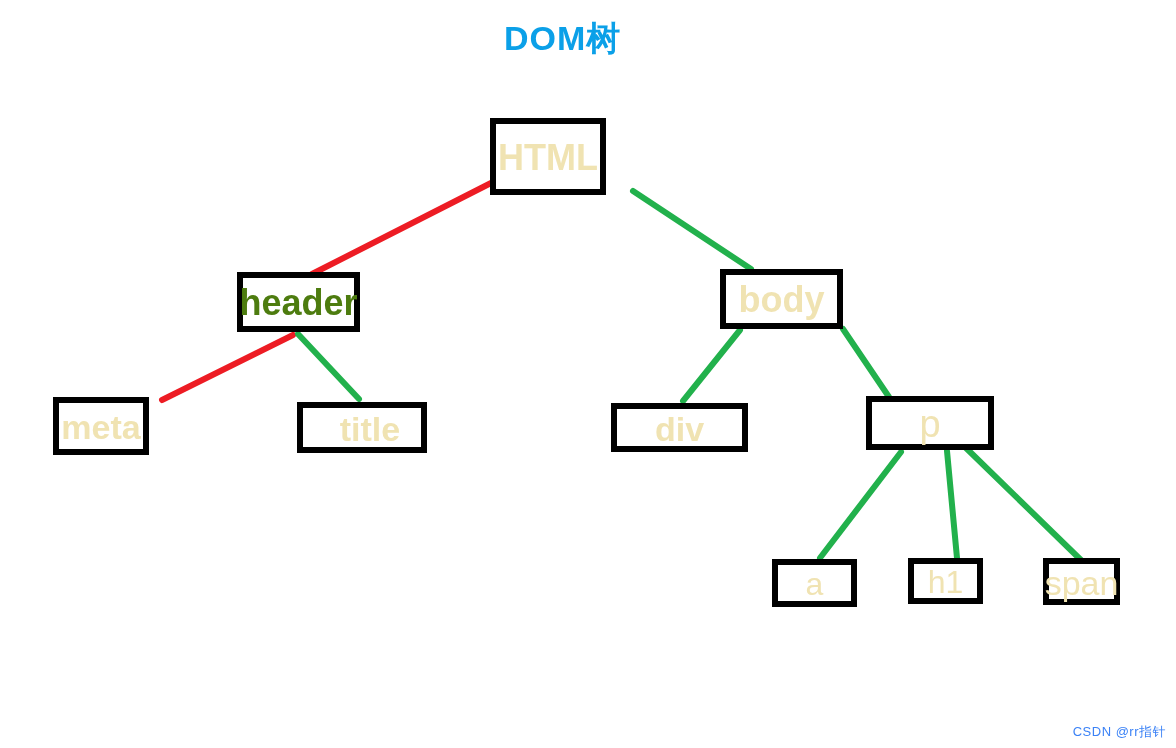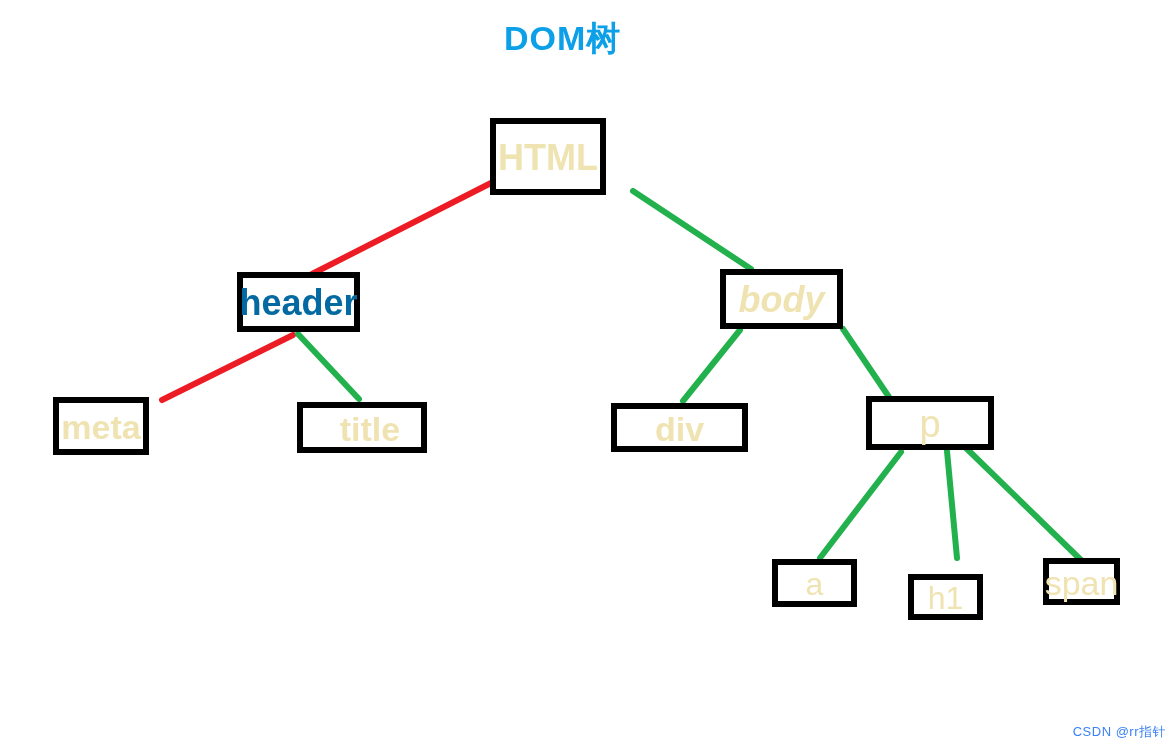--- a/index.html
+++ b/index.html
@@ -58,41 +58,41 @@
       <line x1="901" y1="452" x2="820" y2="558" stroke="#22b14c" stroke-width="6" stroke-linecap="round"></line>
       <line x1="947" y1="451" x2="957" y2="558" stroke="#22b14c" stroke-width="6" stroke-linecap="round"></line>
       <line x1="965" y1="447" x2="1082" y2="561" stroke="#22b14c" stroke-width="6" stroke-linecap="round"></line>
     </svg>
 
   <div id="nodes-layer">
       <div class="tree-node" style="left: 490px; top: 118px; width: 116px; height: 77px; border-color: rgb(0, 0, 0);">
         <span class="node-label" style="color: rgb(240, 227, 178); font-size: 36px; font-weight: bold;">HTML</span>
       </div>
       <div class="tree-node" style="left: 237px; top: 272px; width: 123px; height: 60px; border-color: rgb(0, 0, 0);">
-        <span class="node-label" style="color: #0369a1; font-size: 36px; font-weight: bold;">header</span>
+        <span class="node-label" style="color: #4d7c0f; font-size: 36px; font-weight: bold;">header</span>
       </div>
-      <div class="tree-node" style="left: 720px; top: 269px; width: 123px; height: 60px; border-color: rgb(0, 0, 0); font-style: italic;">
+      <div class="tree-node" style="left: 720px; top: 269px; width: 123px; height: 60px; border-color: rgb(0, 0, 0);">
         <span class="node-label" style="color: rgb(240, 227, 178); font-size: 36px; font-weight: bold;">body</span>
       </div>
       <div class="tree-node" style="left: 53px; top: 397px; width: 96px; height: 58px; border-color: rgb(0, 0, 0);">
         <span class="node-label" style="color: rgb(240, 227, 178); font-size: 34px; font-weight: bold;">meta</span>
       </div>
       <div class="tree-node" style="left: 297px; top: 402px; width: 130px; height: 51px; border-color: rgb(0, 0, 0);">
         <span class="node-label" style="color: rgb(240, 227, 178); font-size: 34px; font-weight: bold; margin-left: 16px;">title</span>
       </div>
       <div class="tree-node" style="left: 611px; top: 403px; width: 137px; height: 49px; border-color: rgb(0, 0, 0);">
         <span class="node-label" style="color: rgb(240, 227, 178); font-size: 34px; font-weight: bold;">div</span>
       </div>
       <div class="tree-node" style="left: 866px; top: 396px; width: 128px; height: 54px; border-color: rgb(0, 0, 0);">
         <span class="node-label" style="color: rgb(240, 227, 178); font-size: 38px; font-weight: normal;">p</span>
       </div>
       <div class="tree-node" style="left: 772px; top: 559px; width: 85px; height: 48px; border-color: rgb(0, 0, 0);">
         <span class="node-label" style="color: rgb(240, 227, 178); font-size: 32px; font-weight: normal;">a</span>
       </div>
-      <div class="tree-node" style="left: 908px; top: 558px; width: 75px; height: 46px; border-color: rgb(0, 0, 0); margin-top: 16px;">
+      <div class="tree-node" style="left: 908px; top: 558px; width: 75px; height: 46px; border-color: rgb(0, 0, 0);">
         <span class="node-label" style="color: rgb(240, 227, 178); font-size: 32px; font-weight: normal;">h1</span>
       </div>
       <div class="tree-node" style="left: 1043px; top: 558px; width: 77px; height: 47px; border-color: rgb(0, 0, 0);">
         <span class="node-label" style="color: rgb(240, 227, 178); font-size: 34px; font-weight: normal;">span</span>
       </div>
     </div>
 
   <div id="watermark" style="color: #3b82f6;">CSDN @rr指针</div>
 </div>
 

